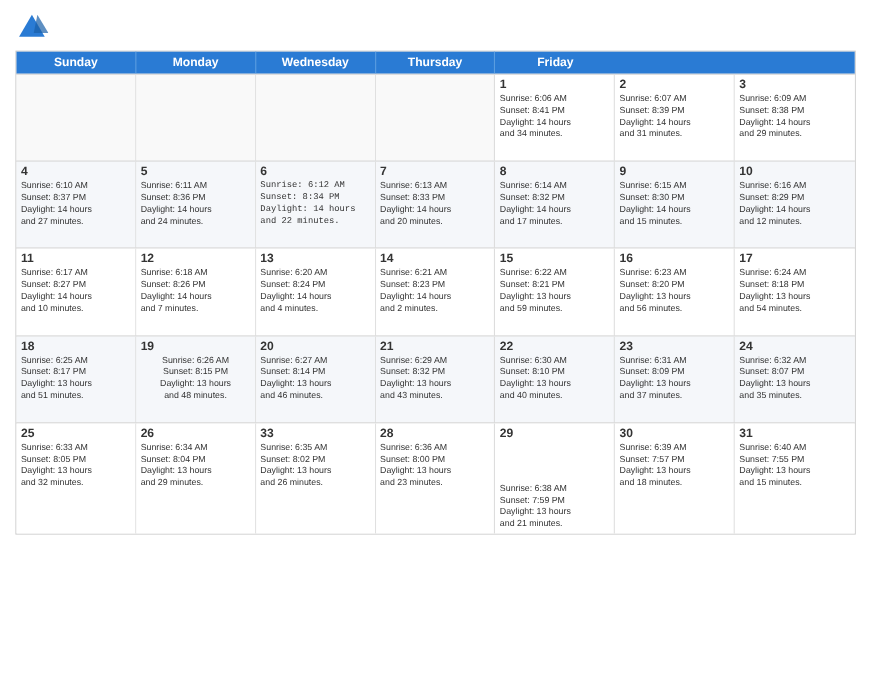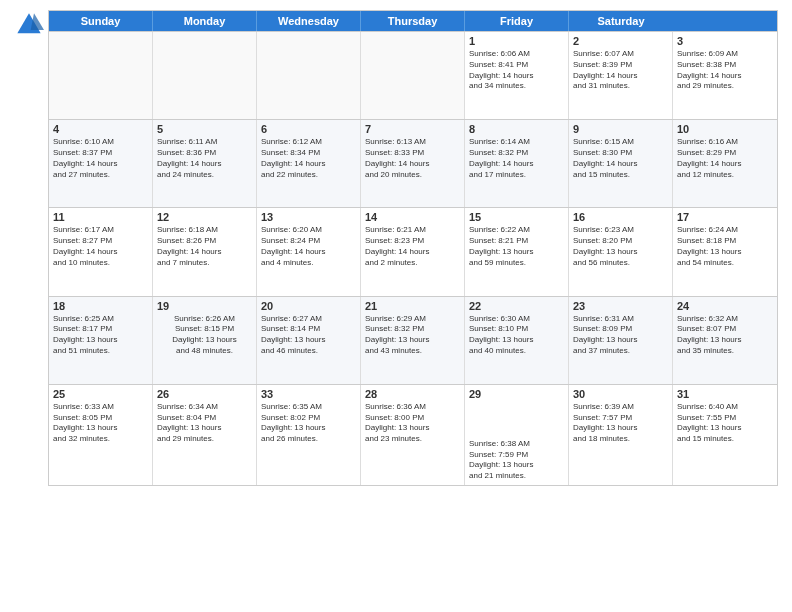--- a/index.html
+++ b/index.html
@@ -8,21 +8,21 @@
       background: #fff;
       width: 792px;
       height: 612px;
       overflow: hidden;
     }
     .page {
       width: 792px;
       height: 496px;
       padding: 10px 14px 10px 14px;
       display: flex;
-      flex-direction: row;
+      flex-direction: column;
     }
     .header {
       display: flex;
       justify-content: space-between;
       align-items: flex-start;
       margin-bottom: 6px;
     }
     .logo {
       display: flex;
       align-items: center;
@@ -141,21 +141,20 @@
     </div>
   </div>
 
   <div class="calendar">
     <div class="cal-header-row">
     <div class="cal-header-cell">Sunday</div>
         <div class="cal-header-cell">Monday</div>
         <div class="cal-header-cell">Wednesday</div>
         <div class="cal-header-cell">Thursday</div>
         <div class="cal-header-cell">Friday</div>
-        <div class="cal-header-cell">Saturday</div>
       </div>
     <div class="cal-body">
     <div class="cal-week">
           <div class="cal-cell empty"></div>
           <div class="cal-cell empty"></div>
           <div class="cal-cell empty"></div>
           <div class="cal-cell empty"></div>
           <div class="cal-cell">
             <div class="day-num">1</div>
             <div class="cell-text" style="white-space: pre-line;">Sunrise: 6:06 AM
@@ -188,21 +187,21 @@
           </div>
           <div class="cal-cell alt-row">
             <div class="day-num">5</div>
             <div class="cell-text" style="white-space: pre-line;">Sunrise: 6:11 AM
 Sunset: 8:36 PM
 Daylight: 14 hours
 and 24 minutes.</div>
           </div>
           <div class="cal-cell alt-row">
             <div class="day-num">6</div>
-            <div class="cell-text" style="white-space: pre-line;">Sunrise: 6:12 AM
+            <div class="cell-text" style="white-space: pre-line; font-family: Liberation Mono, monospace;">Sunrise: 6:12 AM
 Sunset: 8:34 PM
 Daylight: 14 hours
 and 22 minutes.</div>
           </div>
           <div class="cal-cell alt-row">
             <div class="day-num">7</div>
             <div class="cell-text" style="white-space: pre-line;">Sunrise: 6:13 AM
 Sunset: 8:33 PM
 Daylight: 14 hours
 and 20 minutes.</div>

